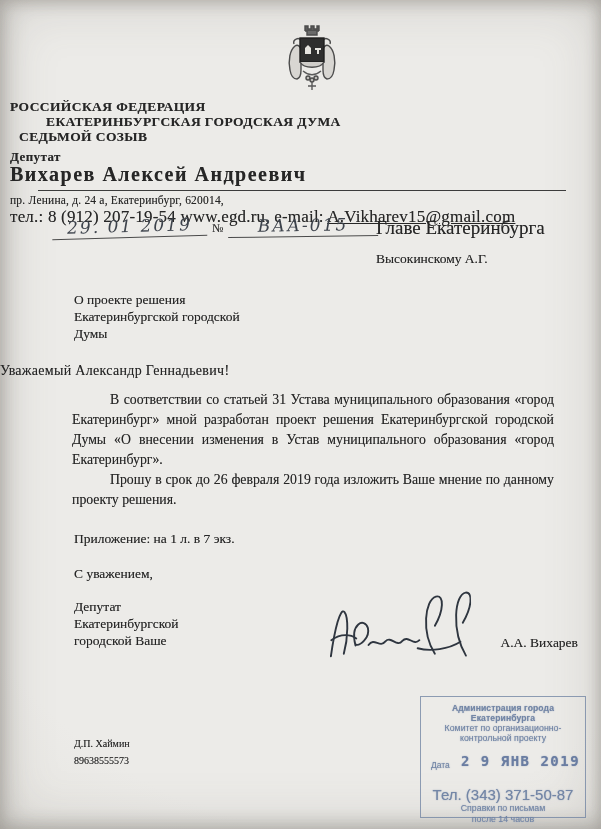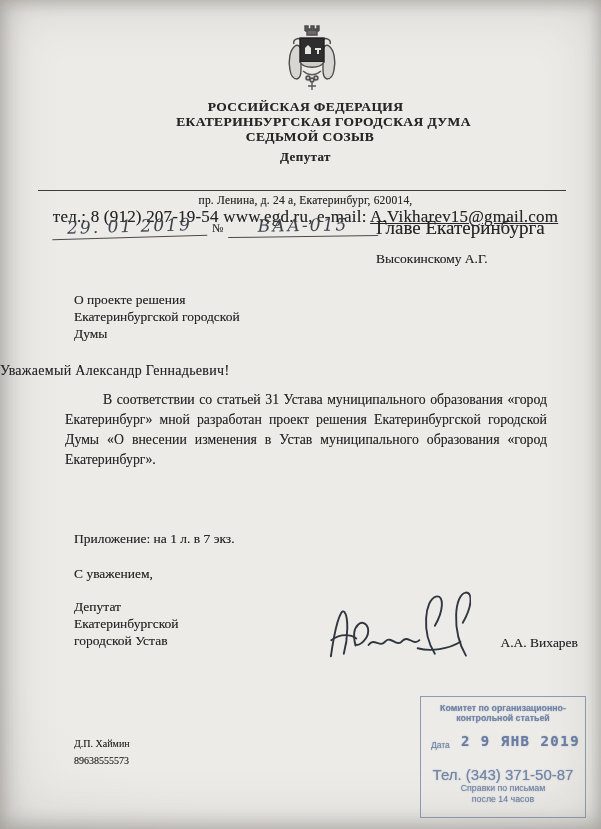--- a/index.html
+++ b/index.html
@@ -14,21 +14,21 @@
                inset 0 -8px 16px rgba(95,90,82,.14),
                inset 0 6px 12px rgba(95,90,82,.10);
     overflow:hidden;
     font-family:"Liberation Serif","DejaVu Serif",serif;
     color:#262626;
   }
   .abs{position:absolute;}
   .doc-text{color:#262626;text-shadow:0 0 .6px rgba(40,40,40,.45);}
   
   .crest{left:281px;top:22px;width:62px;height:76px;}
-  .hdr{left:10px;right:0;text-align:center;font-weight:bold;letter-spacing:.4px;}
+  .hdr{left:10px;right:0;text-align:left;font-weight:bold;letter-spacing:.4px;}
   .hdr-country{top:99px;font-size:13.5px;}
   .hdr-org{top:114px;font-size:13.5px;padding-left:36px;}
   .hdr-conv{top:129px;font-size:13.5px;padding-left:9px;}
   .hdr-pos{top:149px;font-size:13px;}
   .hdr-name{top:163px;font-size:20px;letter-spacing:1.5px;}
   .hdr-rule{left:38px;top:190px;width:528px;height:0;border-top:1.6px solid #3c3c3c;}
   .hdr-addr1{top:194px;font-size:11.5px;font-weight:normal;letter-spacing:.2px;}
   .hdr-addr2{top:207px;font-size:17px;font-weight:normal;letter-spacing:.2px;}
   .hdr-addr2 .email{text-decoration:underline;}
   
@@ -42,21 +42,21 @@
   .ref-no{position:absolute;left:160px;bottom:4px;font-size:12px;color:#333;}
   .ref-num{position:absolute;left:176px;bottom:3px;width:150px;text-align:center;
     border-bottom:1.2px solid #4a4a4a;font-size:17px;transform:rotate(-0.8deg);padding-bottom:1px;}
   
   .rcp1{left:376px;top:217px;font-size:19px;}
   .rcp2{left:376px;top:251px;font-size:13.5px;}
   
   .subj{left:74px;top:291px;font-size:13.5px;line-height:17px;}
   
   .salut{left:0;right:0;top:363px;text-align:left;font-size:14px;letter-spacing:.3px;}
-  .bodytext{left:65px;top:390px;width:482px;font-size:13.8px;line-height:20px;text-align:justify;}
+  .bodytext{left:72px;top:390px;width:482px;font-size:13.8px;line-height:20px;text-align:justify;}
   .bodytext p{margin:0;text-indent:38px;}
   .attach{left:74px;top:531px;font-size:13.5px;}
   .closing{left:74px;top:566px;font-size:13.5px;}
   
   .sigpos{left:74px;top:598px;font-size:13.5px;line-height:17px;}
   .sig-svg{left:322px;top:592px;width:150px;height:76px;transform:rotate(-2deg);}
   .signame{left:448px;top:635px;width:130px;text-align:right;font-size:13.5px;}
   
   .exec{left:74px;top:735px;font-size:10px;line-height:17px;}
   
@@ -64,21 +64,21 @@
     left:420px;top:696px;width:166px;height:122px;
     border:1.5px solid rgba(108,128,160,.75);
     color:#7386a6;
     font-family:"Liberation Sans","DejaVu Sans",sans-serif;
     text-shadow:0 0 1.2px rgba(115,134,166,.8);
     filter:blur(.3px);
     box-sizing:border-box;padding-top:6px;
   }
   .stamp .c{text-align:center;}
   .stamp-l1{font-size:8.6px;font-weight:bold;letter-spacing:.1px;}
-  .stamp-l2,.stamp-l3{font-size:8.8px;font-weight:bold;}
+  .stamp-l2,.stamp-l3{font-size:8.8px;font-weight:normal;}
   .stamp-daterow{position:relative;height:26px;margin-top:10px;}
   .stamp-datelabel{position:absolute;left:10px;top:7px;font-size:8.5px;}
   .stamp-dateval{
     position:absolute;left:40px;top:0;font-size:14px;font-weight:bold;
     font-family:"DejaVu Sans Mono",monospace;letter-spacing:1.5px;color:#6a7da2;
   }
   .stamp-tel{font-size:15px;margin-top:7px;}
   .stamp-n1,.stamp-n2{font-size:8.8px;line-height:11px;}
 </style>
 </head>
@@ -107,20 +107,21 @@
       <circle cx="31" cy="58" r="2" fill="#bdbbb7"></circle>
       <circle cx="35" cy="56" r="2" fill="#bdbbb7"></circle>
       <path d="M31 60 v8 m-4 -4 h8" stroke="#5a5a5a"></path>
     </g>
   </svg>
 
   <div class="abs hdr hdr-country doc-text">РОССИЙСКАЯ ФЕДЕРАЦИЯ</div>
   <div class="abs hdr hdr-org doc-text">ЕКАТЕРИНБУРГСКАЯ ГОРОДСКАЯ ДУМА</div>
   <div class="abs hdr hdr-conv doc-text">СЕДЬМОЙ СОЗЫВ</div>
   <div class="abs hdr hdr-pos doc-text">Депутат</div>
+  <div class="abs hdr hdr-name doc-text">Вихарев Алексей Андреевич</div>
   <div class="abs hdr-rule"></div>
   <div class="abs hdr hdr-addr1 doc-text">пр. Ленина, д. 24 а, Екатеринбург, 620014,</div>
   <div class="abs hdr hdr-addr2 doc-text"><span>тел.: 8 (912) 207-19-54 www.egd.ru, e-mail: </span><span class="email">A.Vikharev15@gmail.com</span></div>
 
   <div class="abs refrow">
     <span class="ref-date hand">29. 01 2019</span>
     <span class="ref-no doc-text">№</span>
     <span class="ref-num hand">ВАА-015</span>
   </div>
 
@@ -130,29 +131,30 @@
   <div class="abs subj doc-text">
     <div>О проекте решения</div>
     <div>Екатеринбургской городской</div>
     <div>Думы</div>
   </div>
 
   <div class="abs salut doc-text">Уважаемый Александр Геннадьевич!</div>
 
   <div class="abs bodytext doc-text">
     <p>В соответствии со статьей 31 Устава муниципального образования «город Екатеринбург» мной разработан проект решения Екатеринбургской городской Думы «О внесении изменения в Устав муниципального образования «город Екатеринбург».</p>
+    <p>Прошу в срок до 26 февраля 2019 года изложить Ваше мнение по данному проекту решения.</p>
   </div>
 
   <div class="abs attach doc-text">Приложение: на 1 л. в 7 экз.</div>
   <div class="abs closing doc-text">С уважением,</div>
 
   <div class="abs sigpos doc-text">
     <div>Депутат</div>
     <div>Екатеринбургской</div>
-    <div>городской Устав</div>
+    <div>городской Ваше</div>
   </div>
 
   <svg class="abs sig-svg" viewBox="0 0 150 76" aria-hidden="true">
     <g fill="none" stroke="#2f3640" stroke-width="1.9" stroke-linecap="round">
       <path d="M8 62 C13 34 19 14 23 18 C27 23 26 44 21 60"></path>
       <path d="M9 46 C19 39 29 41 34 45"></path>
       <path d="M33 52 C28 30 43 24 46 35 C48 45 37 53 33 51"></path>
       <path d="M46 52 C52 44 57 56 63 49 C69 43 74 56 80 49 C86 43 91 55 97 49"></path>
       <path d="M95 57 C108 61 126 59 138 52"></path>
       <path d="M112 63 C99 41 104 9 115 6 C124 4 122 21 113 35"></path>
@@ -161,22 +163,23 @@
   </svg>
 
   <div class="abs signame doc-text">А.А. Вихарев</div>
 
   <div class="abs exec doc-text">
     <div>Д.П. Хаймин</div>
     <div>89638555573</div>
   </div>
 
   <div class="abs stamp">
+    <div class="c stamp-l1">Администрация города Екатеринбурга</div>
     <div class="c stamp-l2">Комитет по организационно-</div>
-    <div class="c stamp-l3">контрольной статьей</div>
+    <div class="c stamp-l3">контрольной проекту</div>
     <div class="stamp-daterow">
       <span class="stamp-datelabel">Дата</span>
       <span class="stamp-dateval">2 9 ЯНВ 2019</span>
     </div>
     <div class="c stamp-tel">Тел. (343) 371-50-87</div>
     <div class="c stamp-n1">Справки по письмам</div>
     <div class="c stamp-n2">после 14 часов</div>
   </div>
 
 </div>

